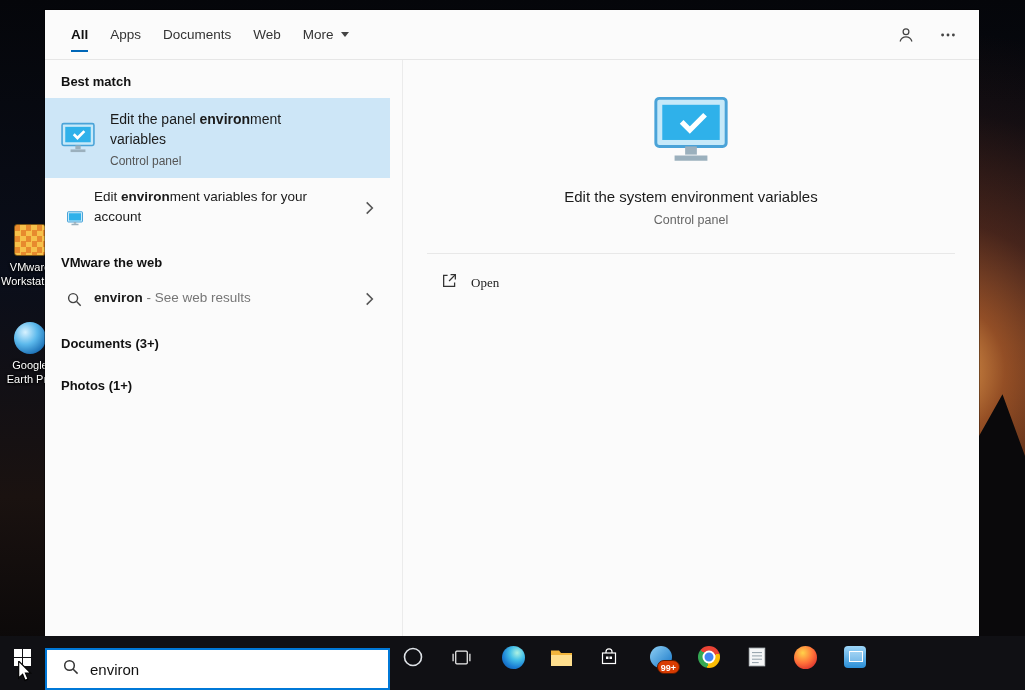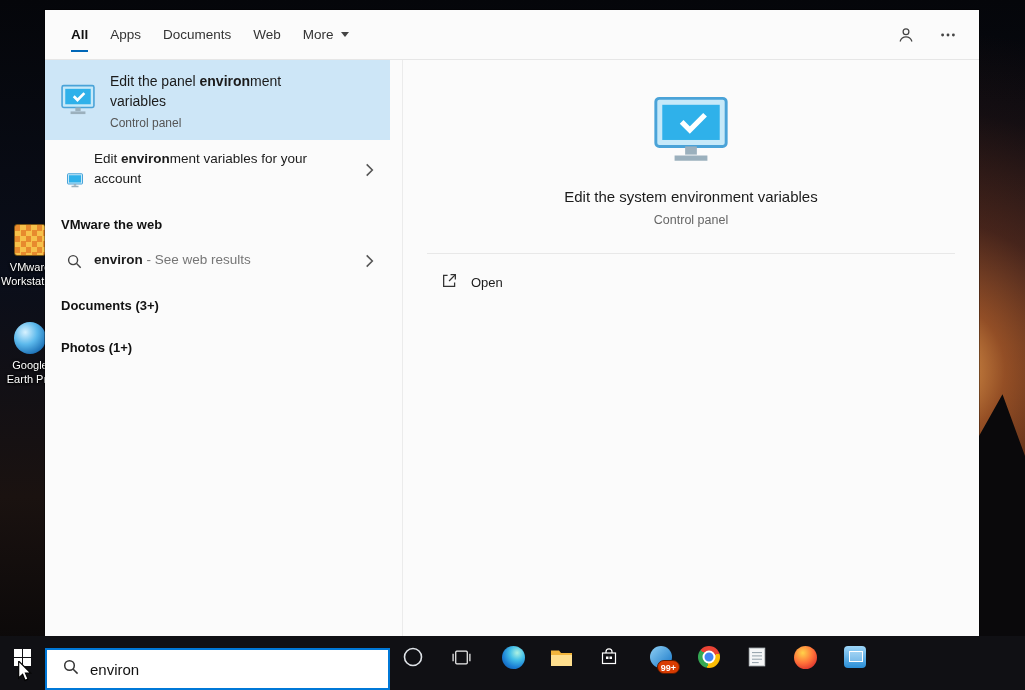--- a/index.html
+++ b/index.html
@@ -109,21 +109,21 @@
     display: flex; flex-direction: column; align-items: center; padding-top: 36px;
   }
   .pv-icon { width: 78px; height: 68px; }
   .pv-title { margin-top: 24px; font-size: 15px; color: #1b1b1b; text-align: center; }
   .pv-sub { margin-top: 8px; font-size: 12.5px; color: #666; text-align: center; }
   .pv-divider { width: calc(100% - 48px); height: 1px; background: #e8e8e8; margin-top: 26px; }
   .pv-open {
     align-self: stretch; display: flex; align-items: center;
     margin-top: 8px; padding: 10px 10px 10px 38px; gap: 13px; cursor: default;
   }
-  .pv-open-label { font-size: 13px; color: #1b1b1b; }
+  .pv-open-label { font-size: 13px; color: #1b1b1b; font-family: Liberation Serif, serif; }
 
   
   .taskbar {
     position: absolute; left: 0; bottom: 0; width: 1025px; height: 54px;
     background: #101014; z-index: 20;
   }
   .tb-btn {
     position: absolute; top: 0; height: 42px; width: 40px;
     display: flex; align-items: center; justify-content: center;
   }
@@ -222,20 +222,21 @@
             <circle cx="10" cy="10" r="1.6"></circle>
             <circle cx="16" cy="10" r="1.6"></circle>
         </svg>
       </span>
     </div>
   </div>
 
   <div class="sw-body">
 
     <div class="results">
+      <div class="section-header">Best match</div>
 
       <div class="bm-item">
         <span class="bm-icon">
           <svg viewBox="0 0 64 58" width="34" height="32">
             <rect x="2" y="2" width="60" height="41" rx="3" fill="#c6e9f9" stroke="#4aa3d8" stroke-width="3"></rect>
             <rect x="8" y="8" width="48" height="29" fill="#2fb1ea"></rect>
             <path d="M24 22 l7 7 l13 -13" stroke="#fff" stroke-width="5" fill="none"></path>
             <rect x="27" y="43" width="10" height="7" fill="#9bb0bd"></rect>
             <path d="M18 53 h28" stroke="#9bb0bd" stroke-width="5"></path>
           </svg>

